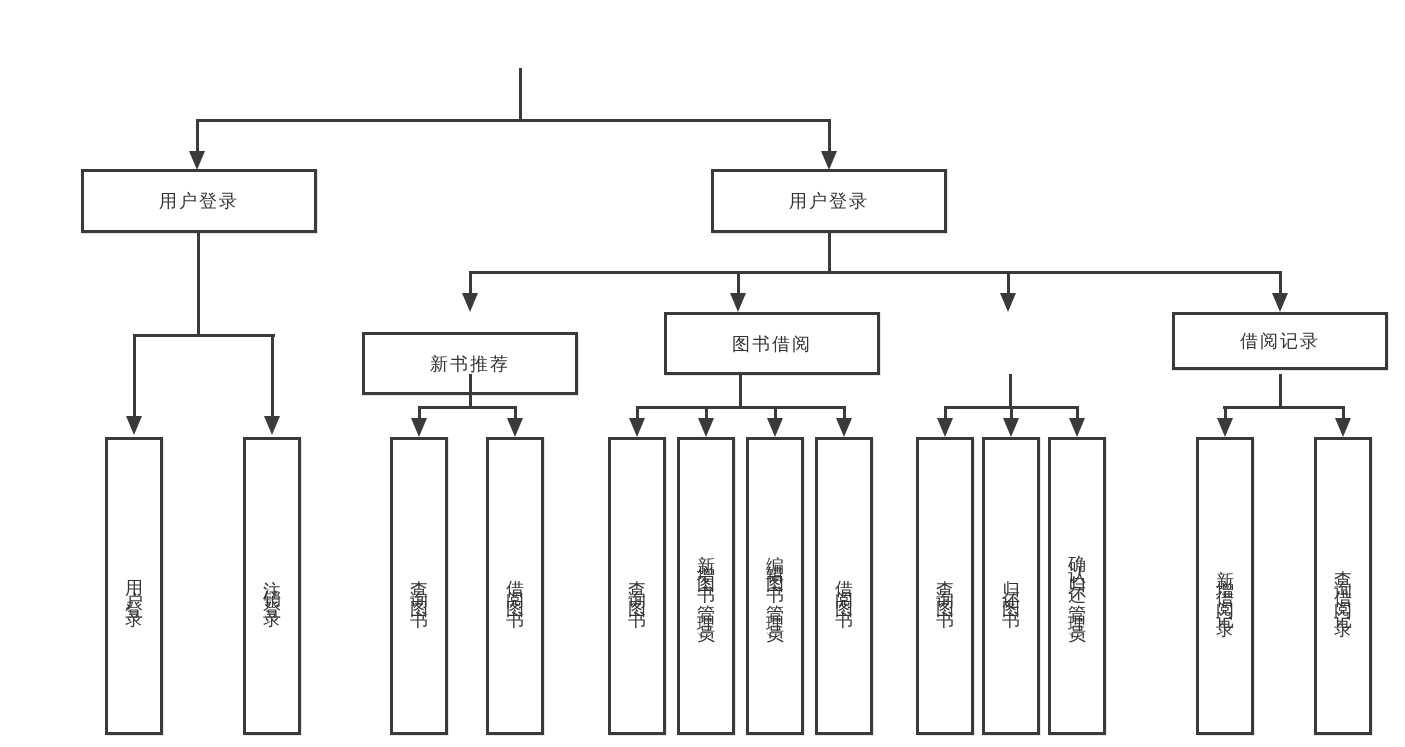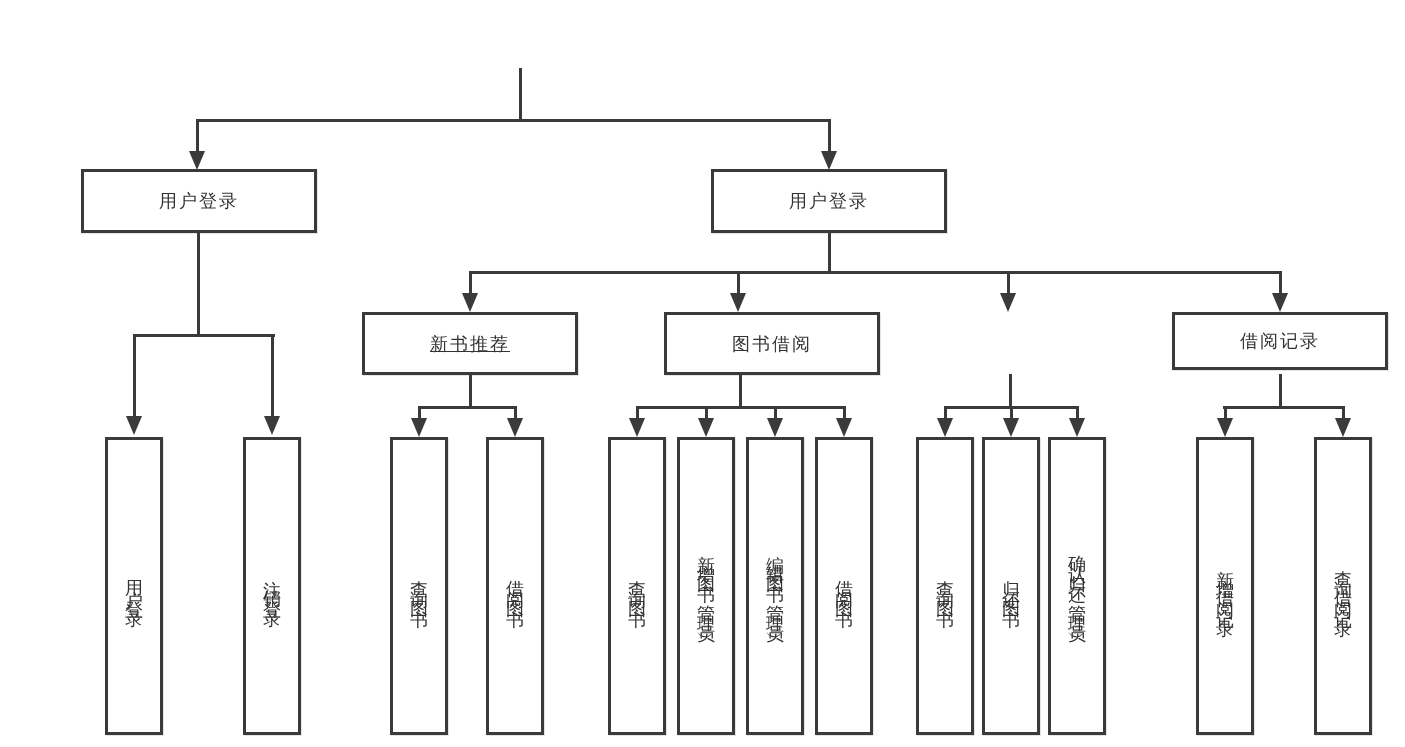--- a/index.html
+++ b/index.html
@@ -38,21 +38,21 @@
 </head>
 <body>
 
 <div id="stage">
 
 
   <div class="node" style="left:81px;top:169px;width:236px;height:64px;">用户登录</div>
 
   <div class="node" style="left:711px;top:169px;width:236px;height:64px;">用户登录</div>
 
-  <div class="node" style="left:362px;top:312px;width:216px;height:63px;text-decoration:underline;">新书推荐</div>
+  <div class="node" style="left:362px;top:332px;width:216px;height:63px;">新书推荐</div>
 
   <div class="node" style="left:632px;top:312px;width:216px;height:63px;margin-left:32px;">图书借阅</div>
 
 
   <div class="node" style="left:1172px;top:312px;width:216px;height:58px;">借阅记录</div>
 
   <div class="leaf" style="left:105px;top:437px;width:58px;height:298px;">
     <span>用户登录</span>
     </div>
 

